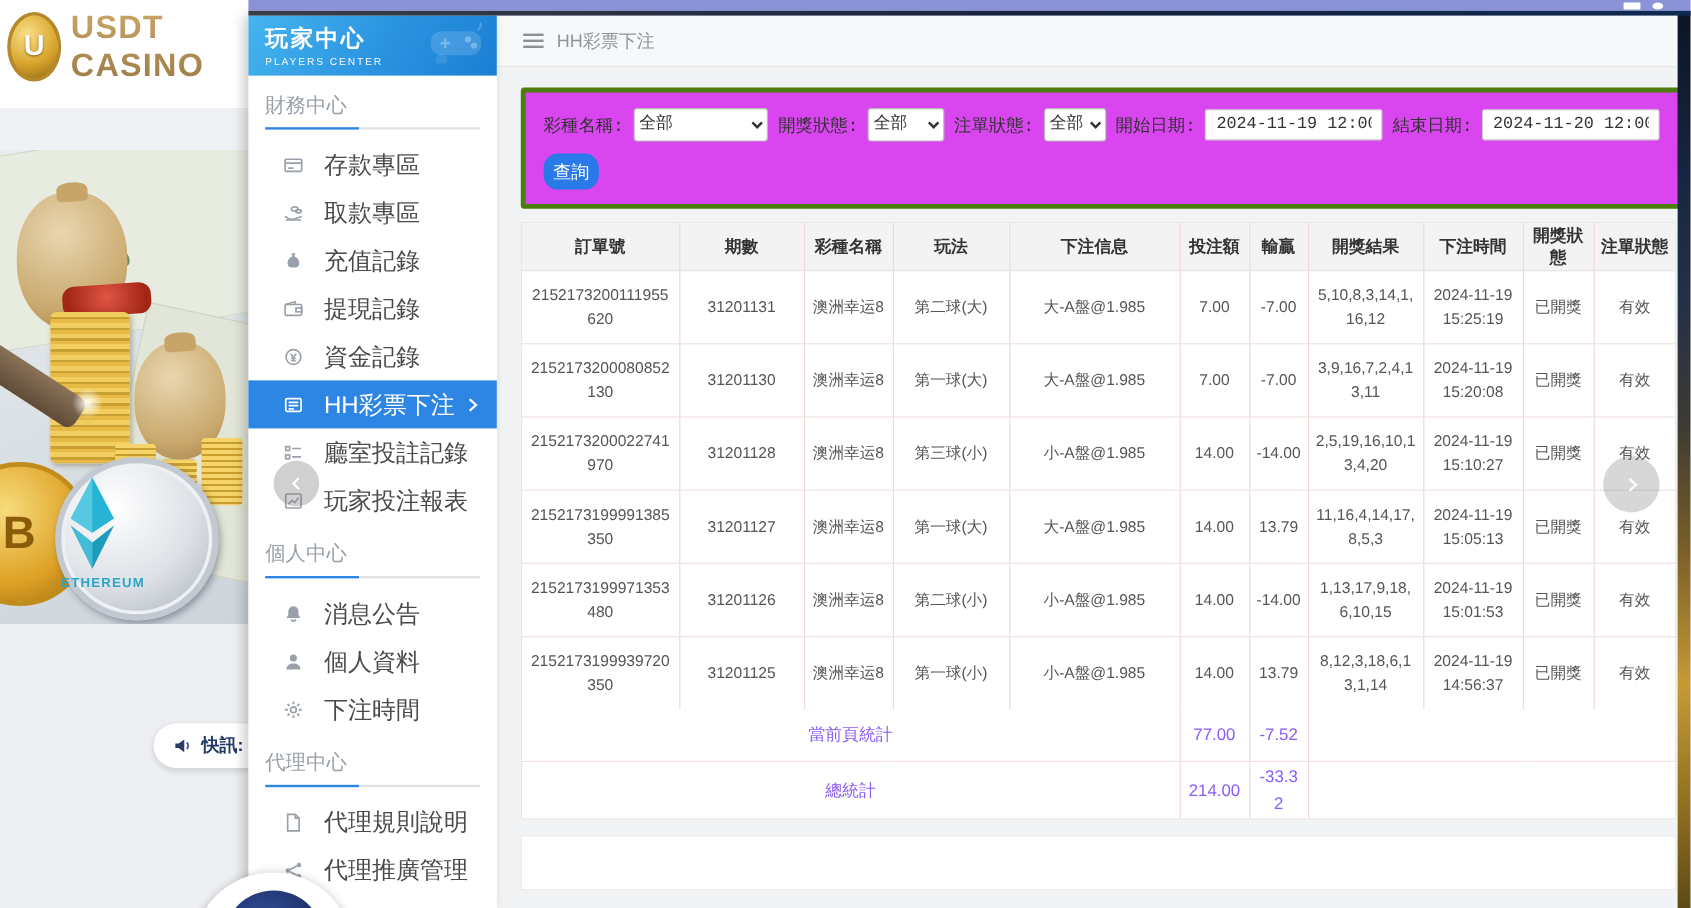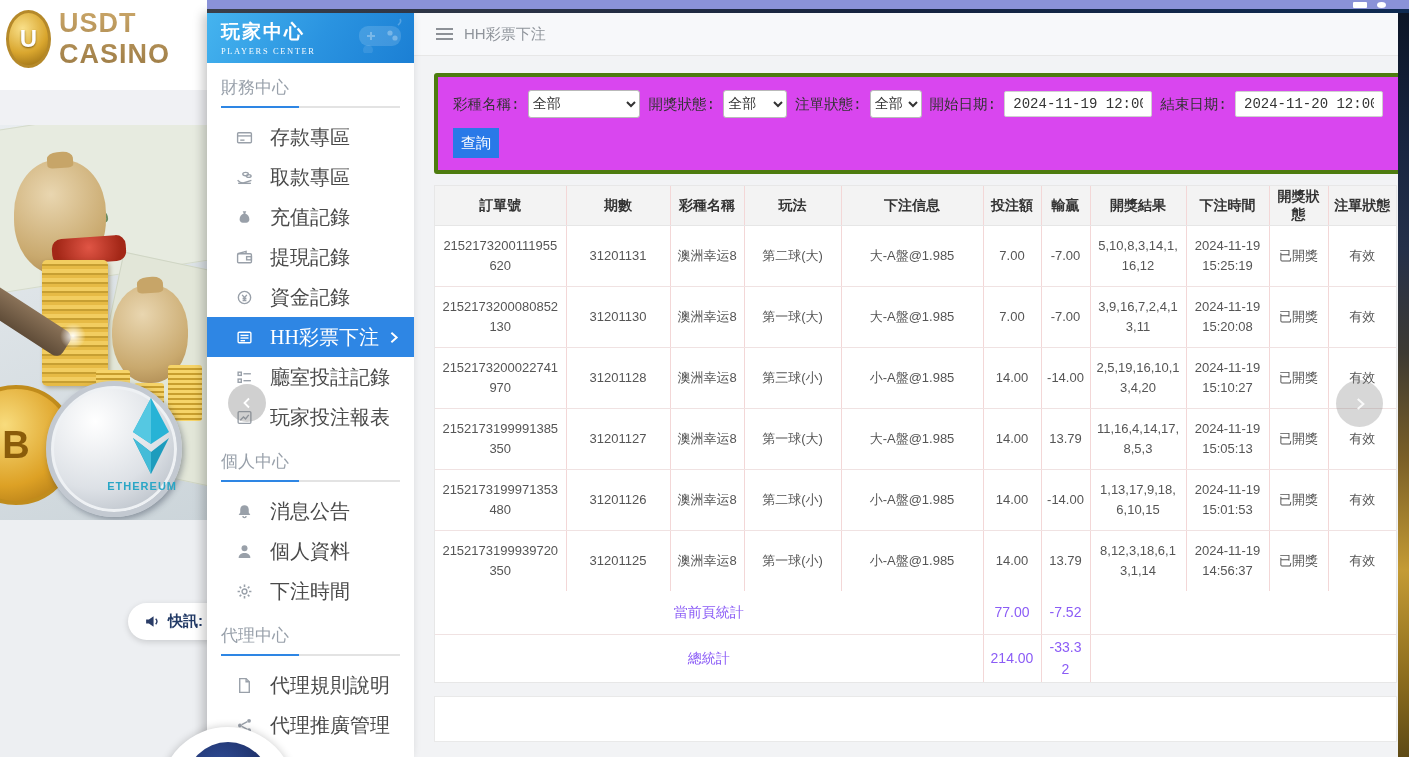--- a/index.html
+++ b/index.html
@@ -44,42 +44,42 @@
   .mc1{left:96px;top:245px;width:34px;height:44px;}
   .mc2{left:134px;top:258px;width:30px;height:34px;}
   .mc3{left:168px;top:240px;width:34px;height:56px;}
   .btc{position:absolute;left:-44px;top:260px;width:112px;height:112px;border-radius:50%;
     background:radial-gradient(circle at 40% 32%,#f8dc7d,#dda125 60%,#a06c10);
     border:4px solid #c08c1c;display:flex;align-items:center;justify-content:center;
     color:#8a5c0a;font-weight:800;font-size:38px;}
   .eth{position:absolute;left:46px;top:256px;width:126px;height:126px;border-radius:50%;
     background:radial-gradient(circle at 35% 28%,#ffffff,#dde1e6 55%,#a8b0ba);
     border:5px solid #c3c9d1;box-shadow:inset 0 0 0 3px #eef1f4,2px 3px 6px rgba(40,50,70,.4);
-    display:flex;flex-direction:column;align-items:flex-end;}
+    display:flex;flex-direction:column;align-items:flex-start;}
   .eth-label{margin-top:2px;font-size:11px;font-weight:bold;letter-spacing:1px;color:#2aa6c6;}
   .left-lower{position:absolute;left:0;top:520px;width:207px;height:237px;background:#edeff2;}
   .ticker-pill{position:absolute;left:128px;top:603px;width:120px;height:37px;border-radius:19px;
     background:#fff;box-shadow:0 2px 6px rgba(0,0,0,.15);display:flex;align-items:center;gap:7px;
     padding-left:16px;z-index:5;color:#223a66;font-weight:bold;font-size:15px;}
   .bc-outer{position:absolute;left:160px;top:727px;width:135px;height:135px;border-radius:50%;
     background:#fff;box-shadow:0 0 8px rgba(0,0,0,.2);z-index:30;}
   .bc-inner{position:absolute;left:186px;top:742px;width:84px;height:84px;border-radius:50%;
     background:radial-gradient(circle at 40% 35%,#31509c,#1b2a5e 75%);z-index:31;}
 
   
   .top-strip{position:absolute;left:207px;top:0;width:1202px;height:9px;background:#8a92d8;z-index:15;}
   .ts-ico{position:absolute;top:2px;height:6px;background:#fff;border-radius:1px;}
   .ts-a{left:1146px;width:14px;}
   .ts-b{left:1170px;width:9px;border-radius:50%;}
   .top-darkline{position:absolute;left:207px;top:9px;width:1202px;height:4px;z-index:15;
     background:linear-gradient(90deg,#3a3f4a,#16233f 55%,#0e2a52);}
 
   
   .sidebar{position:absolute;left:207px;top:13px;width:207px;height:744px;background:#fff;
-    box-shadow:-4px 0 10px rgba(0,0,0,.22);z-index:10;font-family:Liberation Serif, serif;}
+    box-shadow:-4px 0 10px rgba(0,0,0,.22);z-index:10;}
   .sb-header{position:relative;height:50px;overflow:hidden;
     background:linear-gradient(120deg,#45b4ef,#2a93e0 55%,#1b7fd4);color:#fff;padding:6px 0 0 14px;box-sizing:border-box;}
   .sb-title{font-size:19px;font-weight:bold;letter-spacing:2px;}
   .sb-sub{font-size:8.5px;letter-spacing:1.6px;margin-top:1px;opacity:.95;}
   .sb-pad{position:absolute;right:8px;top:4px;opacity:.8;}
   .sb-sec-title{margin:13px 14px 0;font-size:17px;color:#98a0aa;}
   .sb-underline{height:2px;margin:7px 14px 9px;
     background:linear-gradient(to right,#2e86e4 0 78px,#e3e3e3 78px);}
   .sb-item{position:relative;height:40px;display:flex;align-items:center;gap:17px;
     padding-left:29px;color:#4a4a4a;font-size:20px;cursor:pointer;}
@@ -101,21 +101,21 @@
   .hamburger i{display:block;width:17px;height:2px;background:#8d9197;}
   .tb-title{font-size:15px;color:#8f949b;}
   .content{padding:17px 2px 0 20px;}
   .filter-card{background:#d946ef;border:4px solid #4d7c0f;border-radius:3px;padding:13px 15px 12px;width:930px;font-family:Liberation Mono, monospace;}
   .filter-row{display:flex;align-items:center;gap:8px;font-size:14.5px;color:#333;white-space:nowrap;}
   .sel{height:28px;border:1px solid #b9b9b9;border-radius:3px;font-size:14px;color:#333;background:#fff;
     font-family:inherit;}
   .w115{width:113px}.w62{width:64px}.w52{width:52px}
   .date{height:24px;border:1px solid #cfcfcf;border-radius:2px;font-size:14px;color:#333;padding:0 8px;width:130px;
     font-family:inherit;text-align:right;}
-  .search-btn{margin-top:10px;width:46px;height:30px;background:#2979e8;color:#fff;border:none;border-radius:0;
+  .search-btn{margin-top:10px;width:46px;height:30px;background:#2979e8;color:#fff;border:none;border-radius:12px;
     font-size:15px;cursor:pointer;font-family:inherit;}
 
   .table-card{margin-top:11px;background:#fff;border:1px solid #e7e7e7;width:961px;}
   .table-card table{width:100%;border-collapse:collapse;table-layout:fixed;}
   .table-card th{background:#f3f3f3;font-weight:bold;color:#333;font-size:14px;height:39px;
     border-right:1px solid #f3d7d7;border-bottom:1px solid #e6e6e6;padding:0 2px;}
   .table-card td{height:56px;text-align:center;color:#555;font-size:13px;border-right:1px solid #f3d7d7;
     border-bottom:1px solid #f0e2e2;padding:2px 5px;word-break:break-all;line-height:1.55;}
   .table-card th:last-child,.table-card td:last-child{border-right:none;}
   .table-card tr:last-child td{border-bottom:none;}

